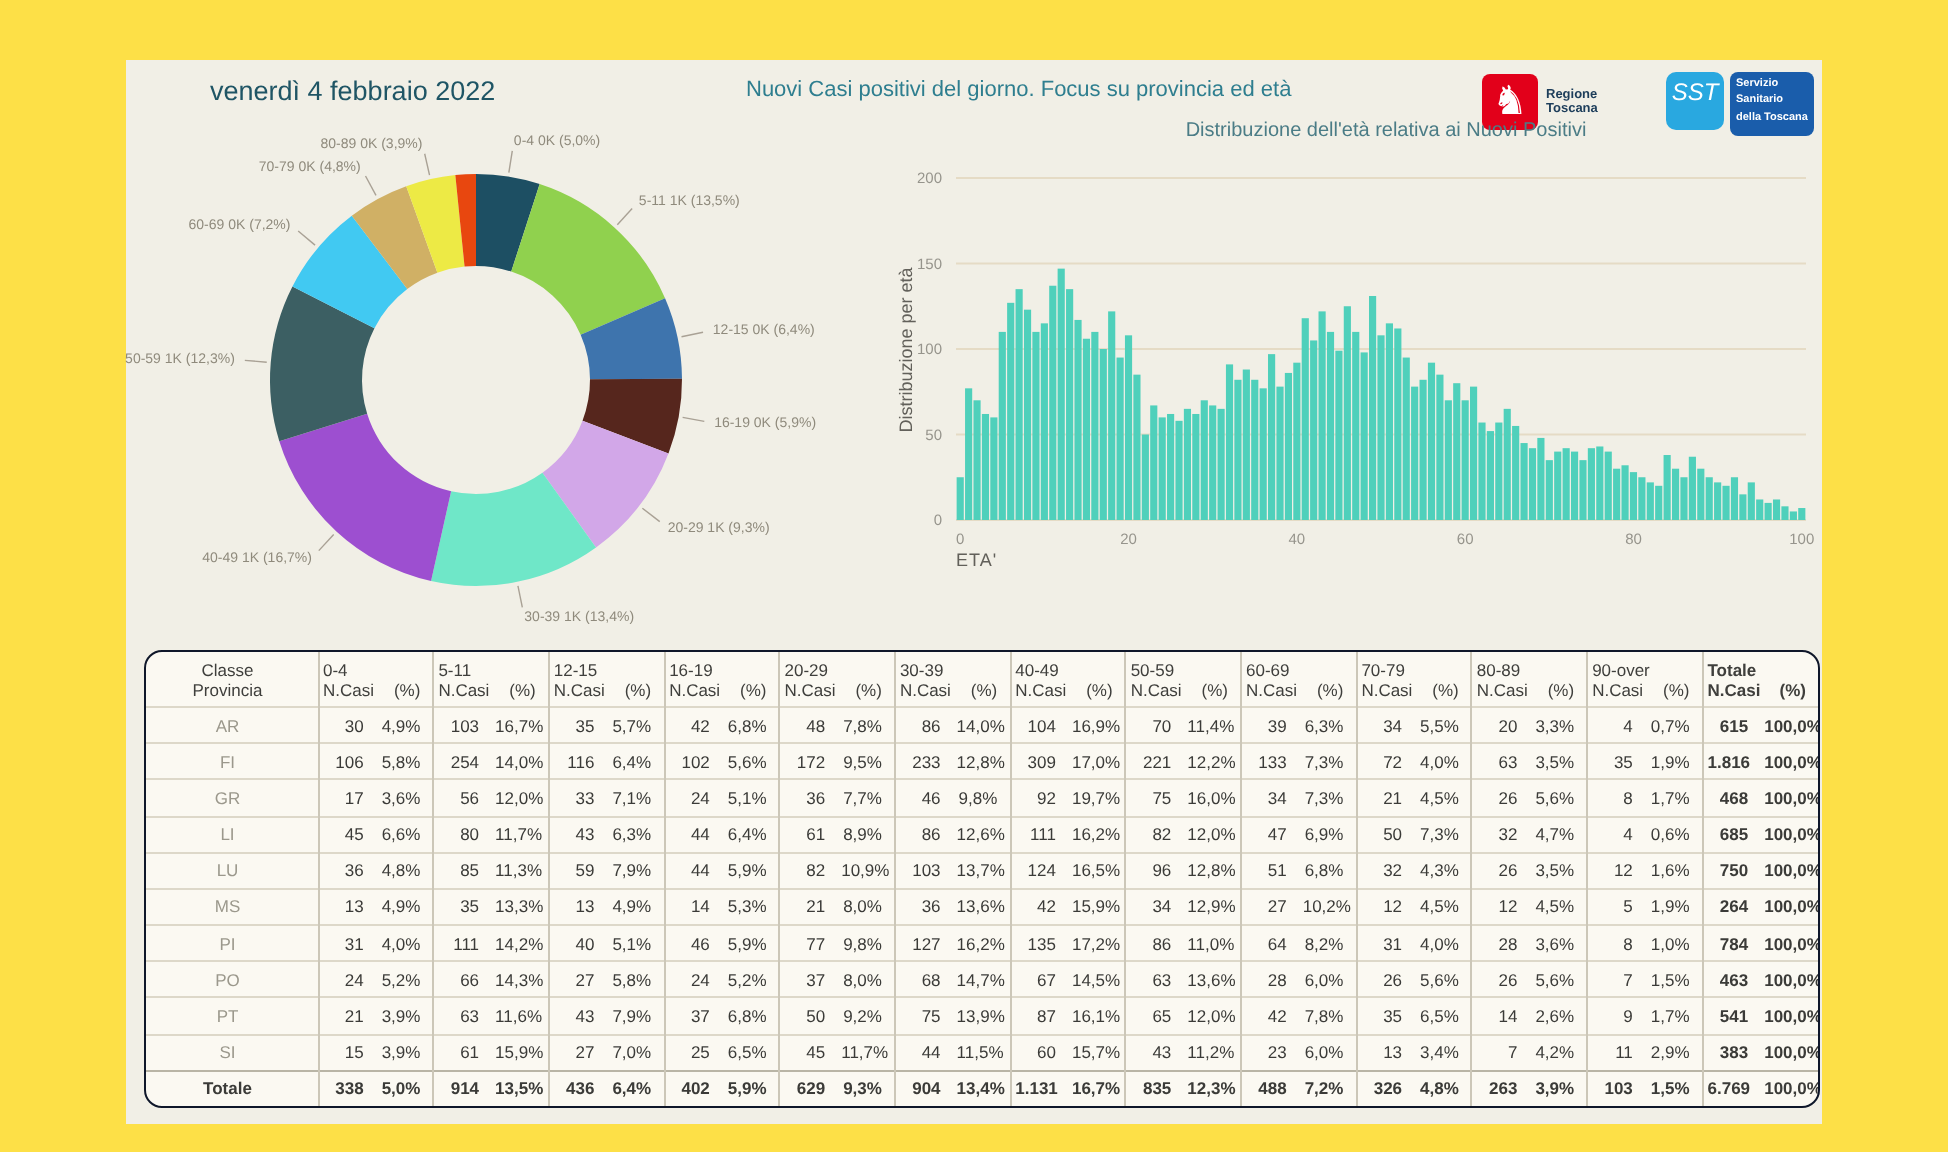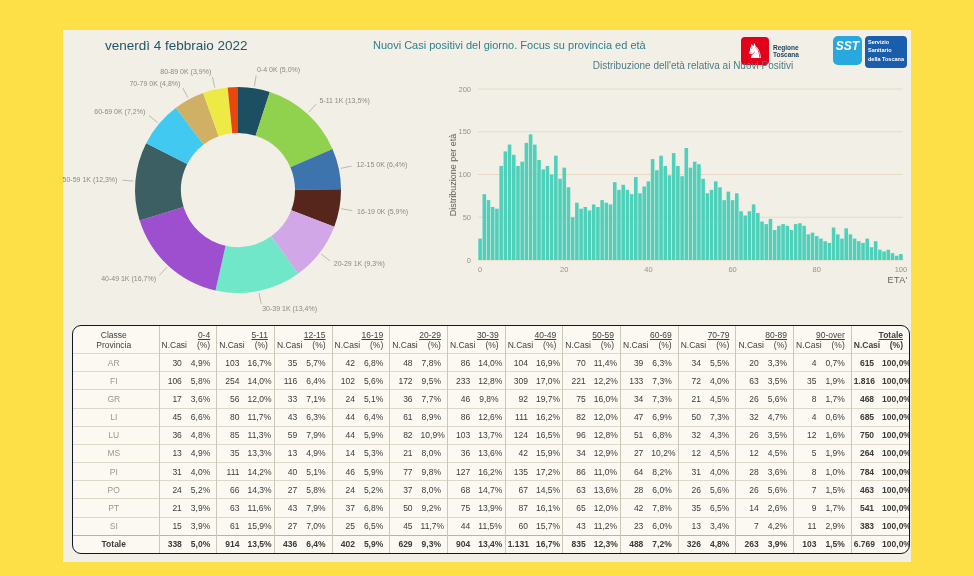--- a/index.html
+++ b/index.html
@@ -9,45 +9,45 @@
   .date-title{position:absolute;left:105px;top:38px;font-size:13.5px;color:#1f5565;}
   .main-title{position:absolute;left:373px;top:39px;font-size:11px;color:#2e7e8f;}
 
   
   .logo-rt{position:absolute;left:741px;top:37px;display:flex;align-items:center;}
   .rt-square{width:28px;height:28px;background:#e2001a;border-radius:4px;color:#ffffff;
              font-size:20px;line-height:28px;text-align:center;}
   .rt-label{font-size:6.5px;font-weight:bold;color:#1d3d5a;margin-left:4px;width:48px;}
   .logo-sst{position:absolute;left:833px;top:36px;display:flex;align-items:flex-start;}
   .sst-square{width:29px;height:29px;background:#29a8e0;border-radius:5px;color:#ffffff;
-              font-weight:bold;font-style:italic;font-size:12px;text-align:center;line-height:20px;}
+              font-weight:normal;font-style:italic;font-size:12px;text-align:center;line-height:20px;}
   .sst-box{width:36px;min-height:28px;background:#1a5dab;border-radius:4px;color:#ffffff;
            font-size:5.5px;font-weight:bold;padding:2px 3px;margin-left:3px;line-height:1.5;}
 
   
   .donut-svg{position:absolute;left:55px;top:55px;overflow:visible;}
 
   
   .hist{position:absolute;left:440px;top:60px;width:478px;height:232px;}
   .hist-title{position:absolute;left:38px;width:430px;top:0;text-align:center;
               font-size:10px;color:#4b7c86;}
   .hist-svg{position:absolute;left:0;top:16px;overflow:visible;}
   .hist-ylab{position:absolute;left:-57px;top:110px;width:140px;text-align:center;
              font-size:9px;color:#62605a;transform:rotate(-90deg);}
-  .hist-xlab{position:absolute;left:38px;width:430px;top:215px;text-align:right;
+  .hist-xlab{position:absolute;left:38px;width:430px;top:215px;text-align:left;
              font-size:9px;color:#62605a;letter-spacing:.5px;}
 
   
   .tbl-wrap{position:absolute;left:72px;top:325px;width:836px;height:227px;
             background:#fbf9f2;border:1px solid #0f172a;border-radius:9px;overflow:hidden;}
   table.tbl{width:100%;height:100%;border-collapse:collapse;table-layout:fixed;
             font-size:8.5px;color:#3b3b38;}
   .tbl th,.tbl td{padding:0 6px 0 2px;font-weight:normal;white-space:nowrap;overflow:hidden;}
   .tbl thead th{color:#3f3f3c;}
-  .tbl th.grp{text-align:right;padding-top:4px;text-decoration:underline;}
+  .tbl th.grp{text-align:left;padding-top:4px;}
   .tbl th.sub{text-align:right;padding-bottom:3px;margin-left:20px;}
   .tbl td{text-align:right;border-top:1px solid #ddd8c9;height:16px;}
   .tbl td.rowlabel{text-align:center;color:#9b988c;}
   .tbl .sep{border-left:1px solid #ccc7b8;}
   .tbl .corner{text-align:center;color:#3f3f3c;}
   .tbl .bold{font-weight:bold;}
   .tbl tr.total td{font-weight:bold;border-top:1px solid #b9b5a6;}
 </style>
 </head>
 <body>

